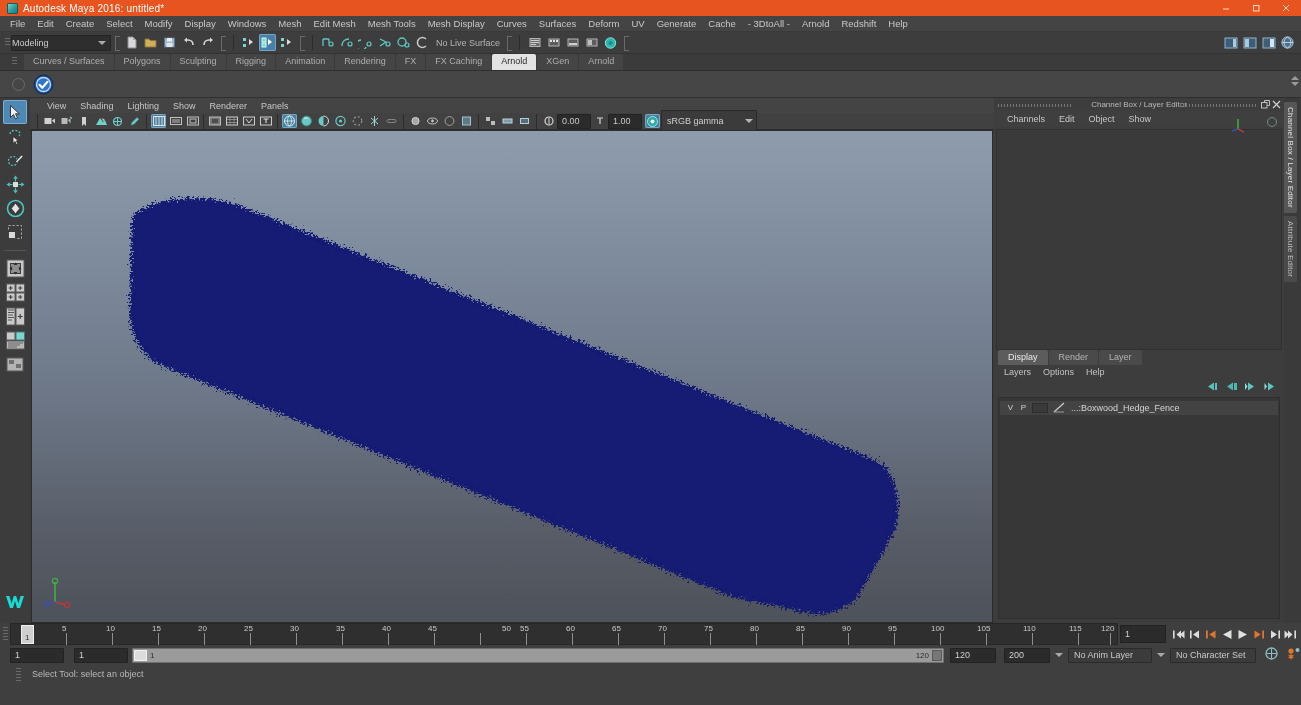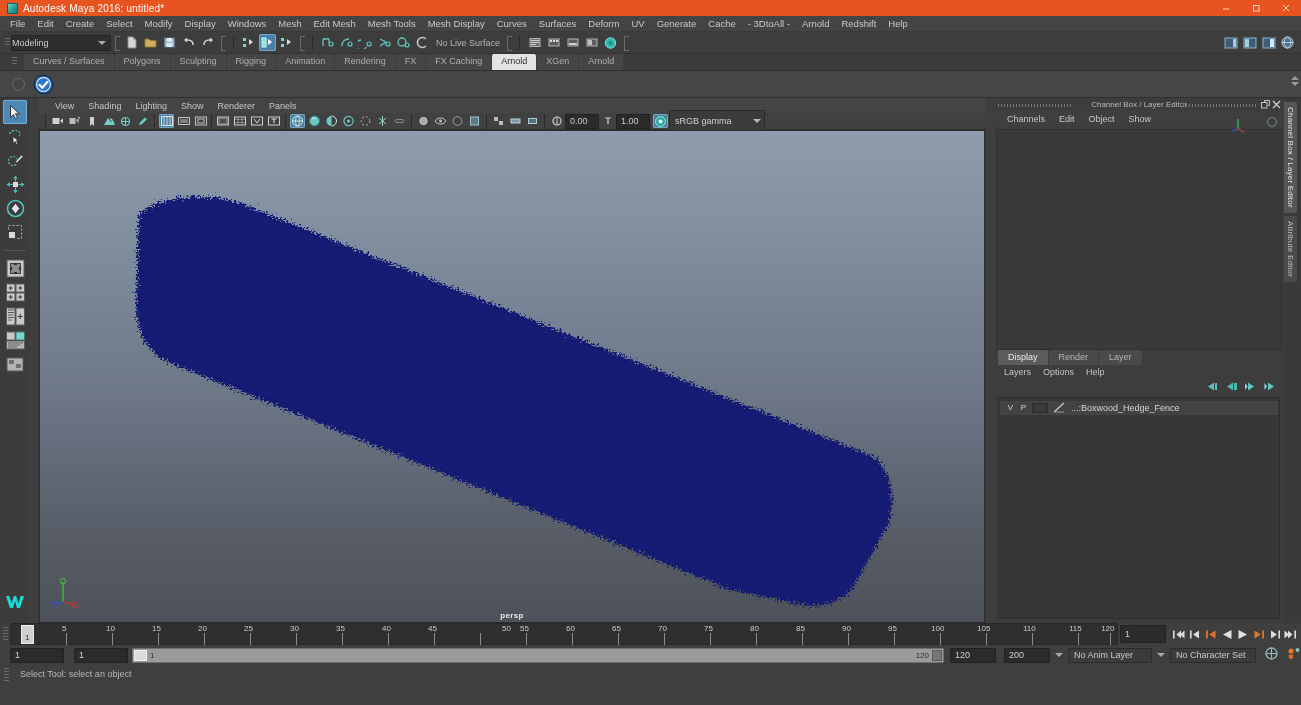--- a/index.html
+++ b/index.html
@@ -112,21 +112,21 @@
     margin-right: 7px; margin-left: 6px;
   }
   .shelf-btn {
     width: 22px; height: 22px; border-radius: 3px; display:flex;
     align-items:center; justify-content:center;
   }
   .shelf-scroll { position: absolute; right: 2px; top: 0; width: 9px; height: 27px; }
   .shelf-scroll div { width: 0; height: 0; margin: 2px auto; }
 
   
-  .body-row { display: flex; height: 525px; gap: 8px; }
+  .body-row { display: flex; height: 525px; }
 
   
   .toolbox {
     width: 30px; background: #3c3c3c; display: flex; flex-direction: column;
     align-items: center; padding-top: 2px; position: relative;
   }
   .tool {
     width: 24px; height: 24px; margin-bottom: 0px; border-radius: 2px;
     display: flex; align-items: center; justify-content: center; position: relative;
   }
@@ -267,21 +267,21 @@
     width: 30px; height: 15px; background: #4d4d4d; border: 1px solid #3a3a3a;
     font-size: 9px; color: #d6d6d6; display: flex; align-items: center; justify-content: center;
   }
   .cmd-input {
     height: 15px; background: #333333; border: 1px solid #2a2a2a; margin-left: 1px;
   }
   .cmd-right { height: 15px; background: #333333; border: 1px solid #2a2a2a; margin-left: 8px; flex:1; }
   .script-icon { width: 14px; height: 14px; margin-left: 3px; margin-right: 3px; background:#4a4a4a; border:1px solid #5d5d5d; }
 
   
-  .helpline { height: 18px; background: #3f3f3f; display: flex; align-items: center; padding-left: 2px; }
+  .helpline { height: 18px; background: #3f3f3f; display: flex; align-items: center; padding-left: 14px; }
   .help-text { font-size: 9px; color: #b8b8b8; margin-left: 9px; }
 </style>
 </head>
 <body>
 
 <div class="app">
 
   <div class="titlebar">
     <div class="tb-icon"></div>
     <span class="tb-title">Autodesk Maya 2016: untitled*</span>
@@ -863,21 +863,20 @@
           <svg width="32" height="32" viewBox="0 0 32 32">
             <line x1="11" y1="26" x2="11" y2="6" stroke="#3fb03f" stroke-width="1.6"></line>
             <circle cx="11" cy="5" r="2.6" fill="none" stroke="#3fb03f" stroke-width="1.2"></circle>
             <line x1="11" y1="26" x2="22" y2="29" stroke="#b53a3a" stroke-width="1.6"></line>
             <circle cx="23" cy="29" r="2.6" fill="none" stroke="#b53a3a" stroke-width="1.2"></circle>
             <line x1="11" y1="26" x2="3" y2="28" stroke="#3a4fb5" stroke-width="1.6"></line>
             <circle cx="2" cy="28" r="2.4" fill="none" stroke="#3a4fb5" stroke-width="1.2"></circle>
           </svg>
         </div>
 
-        <div class="persp-label">persp</div>
       </div>
     </div>
 
     <div class="rightdock">
       <div class="rd-main">
 
         <div class="rd-titlebar">
           <div class="dotted-l"></div>
           <span>Channel Box / Layer Editor</span>
           <div class="dotted-r"></div>

